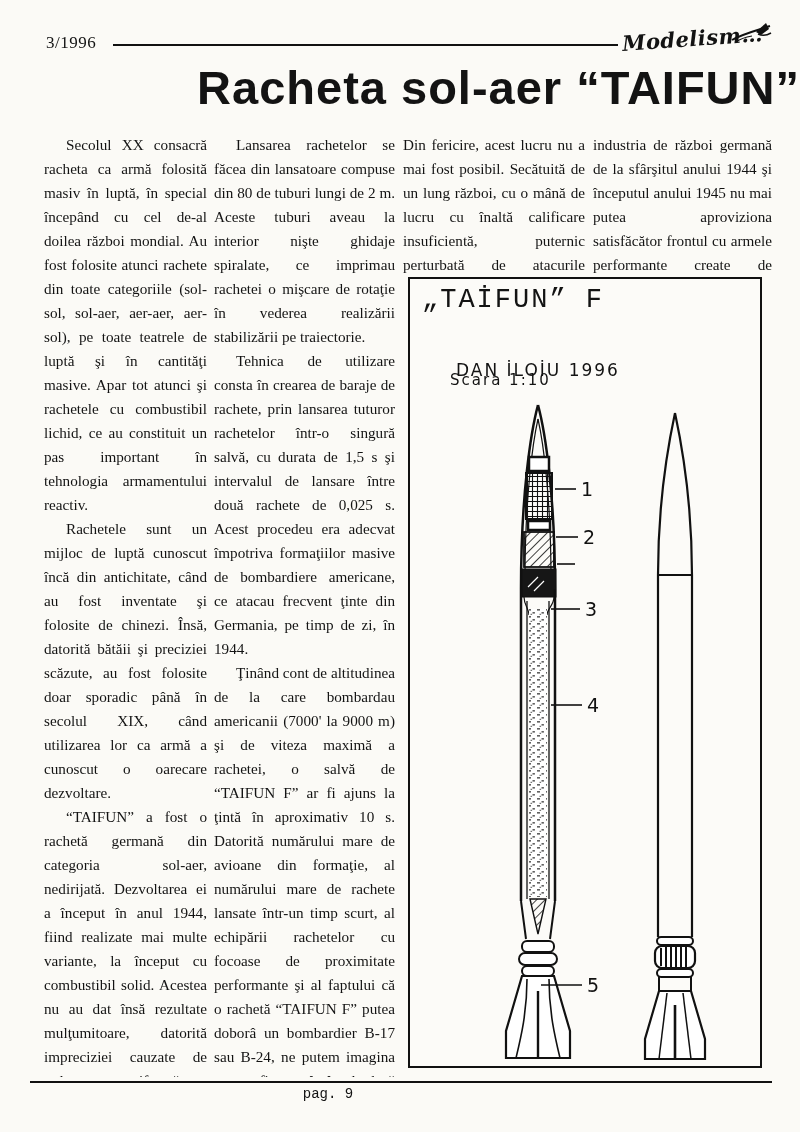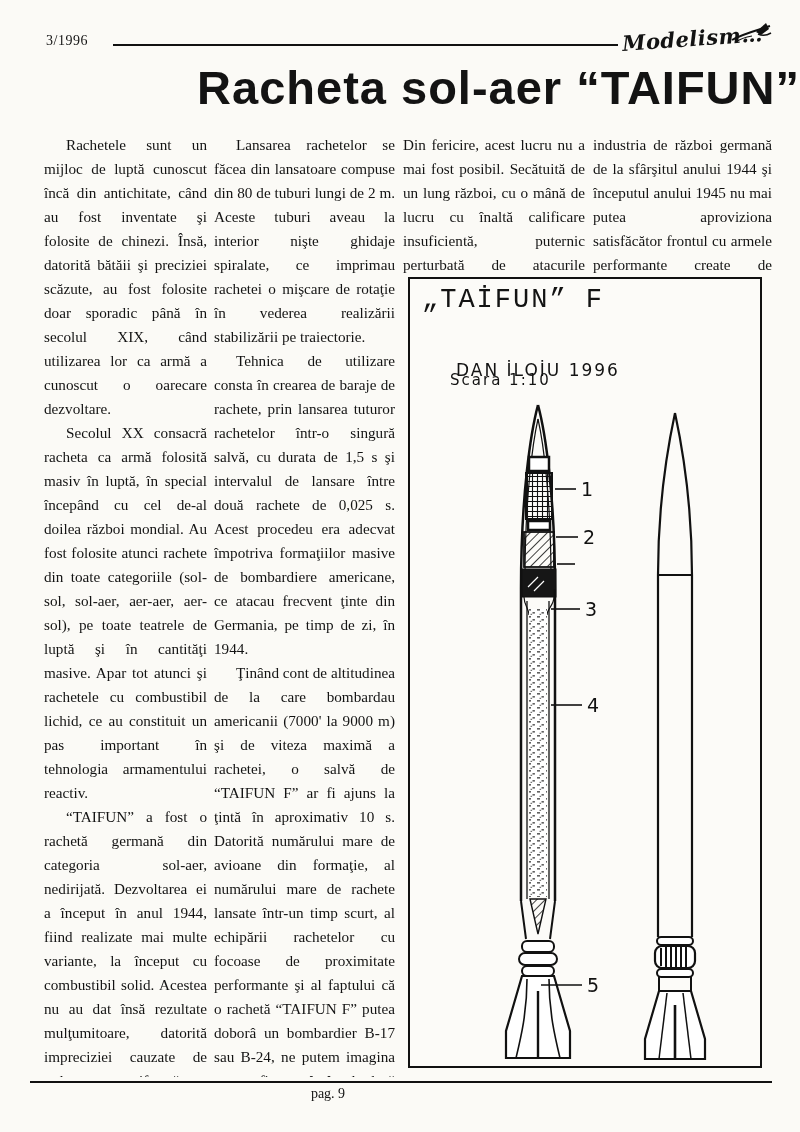--- a/index.html
+++ b/index.html
@@ -1,21 +1,21 @@
 <!DOCTYPE html>
 <html><head>
 <meta charset="utf-8">
 <style>
   html,body{margin:0;padding:0;}
   body{
     width:800px;height:1132px;position:relative;overflow:hidden;
     background:#fbfaf6;color:#131313;
     font-family:"Liberation Serif", serif;
   }
-  .issue{position:absolute;left:46px;top:33px;font-size:14px;letter-spacing:.5px;}
+  .issue{position:absolute;left:46px;top:33px;font-size:17px;letter-spacing:.5px;}
   .header-rule{position:absolute;left:113px;top:44px;width:505px;height:2px;background:#111;}
   .logo{position:absolute;left:622px;top:24px;width:150px;height:34px;}
   .logo-text{
     position:absolute;left:0;top:2px;font-family:"DejaVu Serif", serif;
     font-style:italic;font-weight:bold;font-size:21px;transform:rotate(-4deg);
     letter-spacing:.5px;
   }
   .plane{position:absolute;right:-2px;top:-4px;}
   .page-title{
     position:absolute;left:0;top:60px;width:800px;text-align:right;
@@ -45,21 +45,21 @@
     font-family:"DejaVu Sans", sans-serif;font-size:15px;letter-spacing:2px;margin-top:40px;
   }
   .fig-author{
     position:absolute;left:46px;top:81px;
     font-family:"DejaVu Sans", sans-serif;font-size:17px;letter-spacing:2px;
   }
   .fig-svg{position:absolute;left:0;top:0;}
   .footer-rule{position:absolute;left:30px;top:1081px;width:742px;height:2px;background:#111;}
   .page-number{
     position:absolute;left:0;top:1086px;width:656px;text-align:center;
-    font-family:Liberation Serif, serif;font-size:14px;
+    font-family:Liberation Mono, monospace;font-size:14px;
   }
 </style>
 </head>
 <body>
 
 <div>
   <div class="issue">3/1996</div>
   <div class="header-rule"></div>
   <div class="logo">
     <span class="logo-text">Modelism…</span>
@@ -68,22 +68,22 @@
       <path d="M28 12 L38 3 L41 9 L33 15 Z" fill="#111"></path>
       <path d="M30 14 C34 16, 38 16, 43 13" stroke="#111" stroke-width="1.5" fill="none"></path>
       <path d="M8 22 C12 19, 18 17, 24 16" stroke="#111" stroke-width="1.2" fill="none"></path>
     </svg>
   </div>
 </div>
 
 <div class="page-title">Racheta sol-aer “TAIFUN”</div>
 
 <div class="col col1">
+  <p>Secolul XX consacră racheta ca armă folosită masiv în luptă, în special începând cu cel de-al doilea război mondial. Au fost folosite atunci rachete din toate categoriile (sol-sol, sol-aer, aer-aer, aer-sol), pe toate teatrele de luptă şi în cantităţi masive. Apar tot atunci şi rachetele cu combustibil lichid, ce au constituit un pas important în tehnologia armamentului reactiv.</p>
   <p>Rachetele sunt un mijloc de luptă cunoscut încă din antichitate, când au fost inventate şi folosite de chinezi. Însă, datorită bătăii şi preciziei scăzute, au fost folosite doar sporadic până în secolul XIX, când utilizarea lor ca armă a cunoscut o oarecare dezvoltare.</p>
-  <p>Secolul XX consacră racheta ca armă folosită masiv în luptă, în special începând cu cel de-al doilea război mondial. Au fost folosite atunci rachete din toate categoriile (sol-sol, sol-aer, aer-aer, aer-sol), pe toate teatrele de luptă şi în cantităţi masive. Apar tot atunci şi rachetele cu combustibil lichid, ce au constituit un pas important în tehnologia armamentului reactiv.</p>
   <p>“TAIFUN” a fost o rachetă germană din categoria sol-aer, nedirijată. Dezvoltarea ei a început în anul 1944, fiind realizate mai multe variante, la început cu combustibil solid. Acestea nu au dat însă rezultate mulţumitoare, datorită impreciziei cauzate de arderea neuniformă a pulberii. Începând cu tipul “F” (singurul utilizat efectiv în lupte, dar pe o scară mică) s-a trecut la utilizarea combustibilului lichid, performanţele devenind satisfăcătoare.</p>
 
 </div>
 
 <div class="col col2">
   <p>Lansarea rachetelor se făcea din lansatoare compuse din 80 de tuburi lungi de 2 m. Aceste tuburi aveau la interior nişte ghidaje spiralate, ce imprimau rachetei o mişcare de rotaţie în vederea realizării stabilizării pe traiectorie.</p>
   <p>Tehnica de utilizare consta în crearea de baraje de rachete, prin lansarea tuturor rachetelor într-o singură salvă, cu durata de 1,5 s şi intervalul de lansare între două rachete de 0,025 s. Acest procedeu era adecvat împotriva formaţiilor masive de bombardiere americane, ce atacau frecvent ţinte din Germania, pe timp de zi, în 1944.</p>
   <p>Ţinând cont de altitudinea de la care bombardau americanii (7000' la 9000 m) şi de viteza maximă a rachetei, o salvă de “TAIFUN F” ar fi ajuns la ţintă în aproximativ 10 s. Datorită numărului mare de avioane din formaţie, al numărului mare de rachete lansate într-un timp scurt, al echipării rachetelor cu focoase de proximitate performante şi al faptului că o rachetă “TAIFUN F” putea doborâ un bombardier B-17 sau B-24, ne putem imagina ce s-ar fi putut întâmpla dacă industria germană ar fi fost capabilă să producă racheta în serie mare.</p>
 </div>
 

